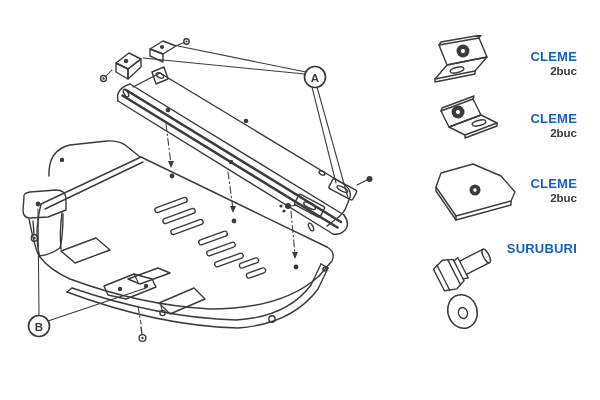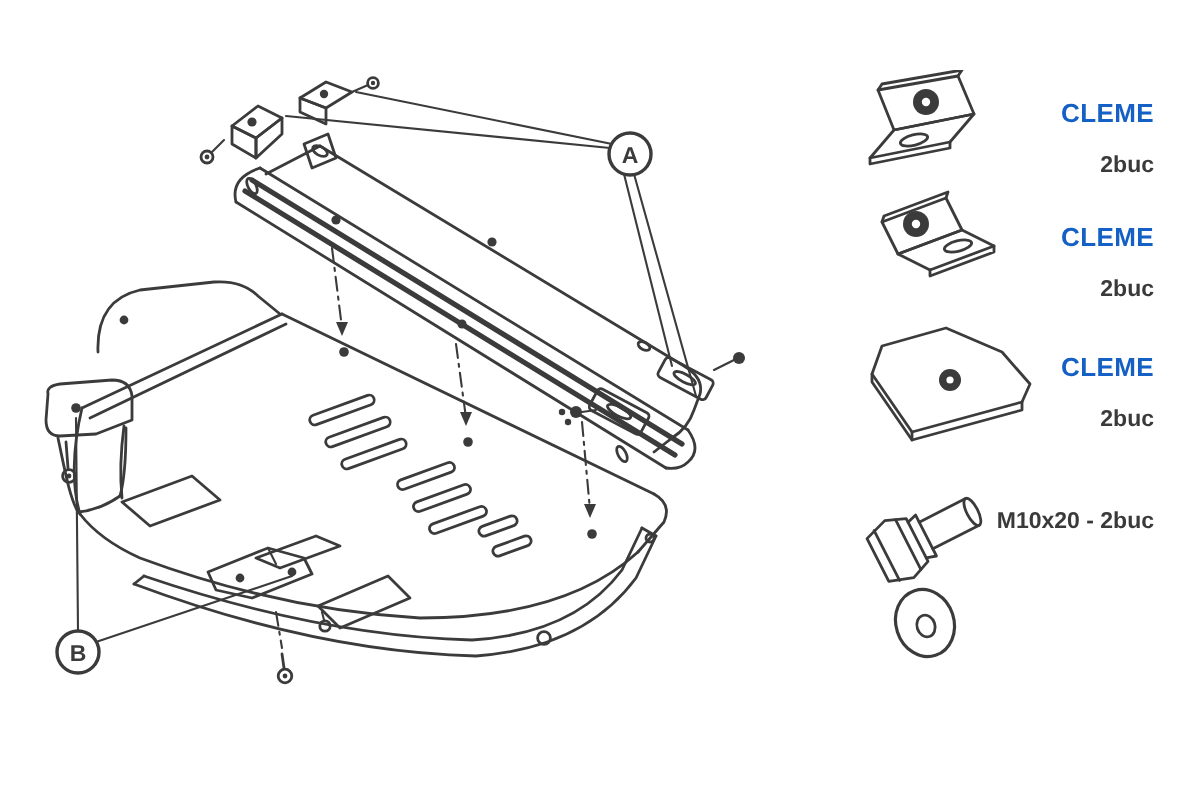--- a/index.html
+++ b/index.html
@@ -29,21 +29,21 @@
   .diagram{position:absolute;left:0;top:0;}
   .parts{position:absolute;inset:0;}
   .icon{position:absolute;}
   .ptext{position:absolute;right:23px;text-align:right;}
   .pname{
     color:var(--label_blue,#1560c4);
     font-size:13px;line-height:14px;font-weight:bold;letter-spacing:.2px;
   }
   .pline{
     color:var(--detail_text,#3a3a3a);
-    font-size:11.5px;line-height:12.5px;font-weight:bold;margin-top:13px;
+    font-size:11.5px;line-height:12.5px;font-weight:bold;margin-top:1px;
   }
 </style>
 </head>
 <body>
 
 <div class="stage">
 
   <svg class="d diagram" width="432" height="400" viewBox="0 0 432 400">
 
     <g>
@@ -235,21 +235,21 @@
         <path d="M7,21 L19,17 L29,21 L29,45 L19,49 L7,45 Z"></path>
         <line x1="12" y1="19" x2="12" y2="47"></line>
         <line x1="24" y1="19" x2="24" y2="47"></line>
         <path d="M29,23 L34,21.5 L34,44.5 L29,43"></path>
         <line x1="34" y1="25.5" x2="60" y2="25.5"></line>
         <line x1="34" y1="40.5" x2="60" y2="40.5"></line>
         <ellipse cx="60" cy="33" rx="2.8" ry="7.5"></ellipse>
       </g>
     </svg>
     <div class="ptext" style="top:242px">
-      <div class="pline">M10x20 - 2buc</div>
+      <div class="pname">SURUBURI</div>
     </div>
 
     <svg class="d icon" style="left:443px;top:290px" width="40" height="44" viewBox="0 0 40 44">
       <ellipse cx="19.5" cy="21.5" rx="14.5" ry="17" transform="rotate(-18 19.5 21.5)" style="stroke-width:1.6"></ellipse>
       <ellipse cx="20" cy="23" rx="4.5" ry="5.5" transform="rotate(-18 20 23)"></ellipse>
     </svg>
 
   </div>
 </div>
 

